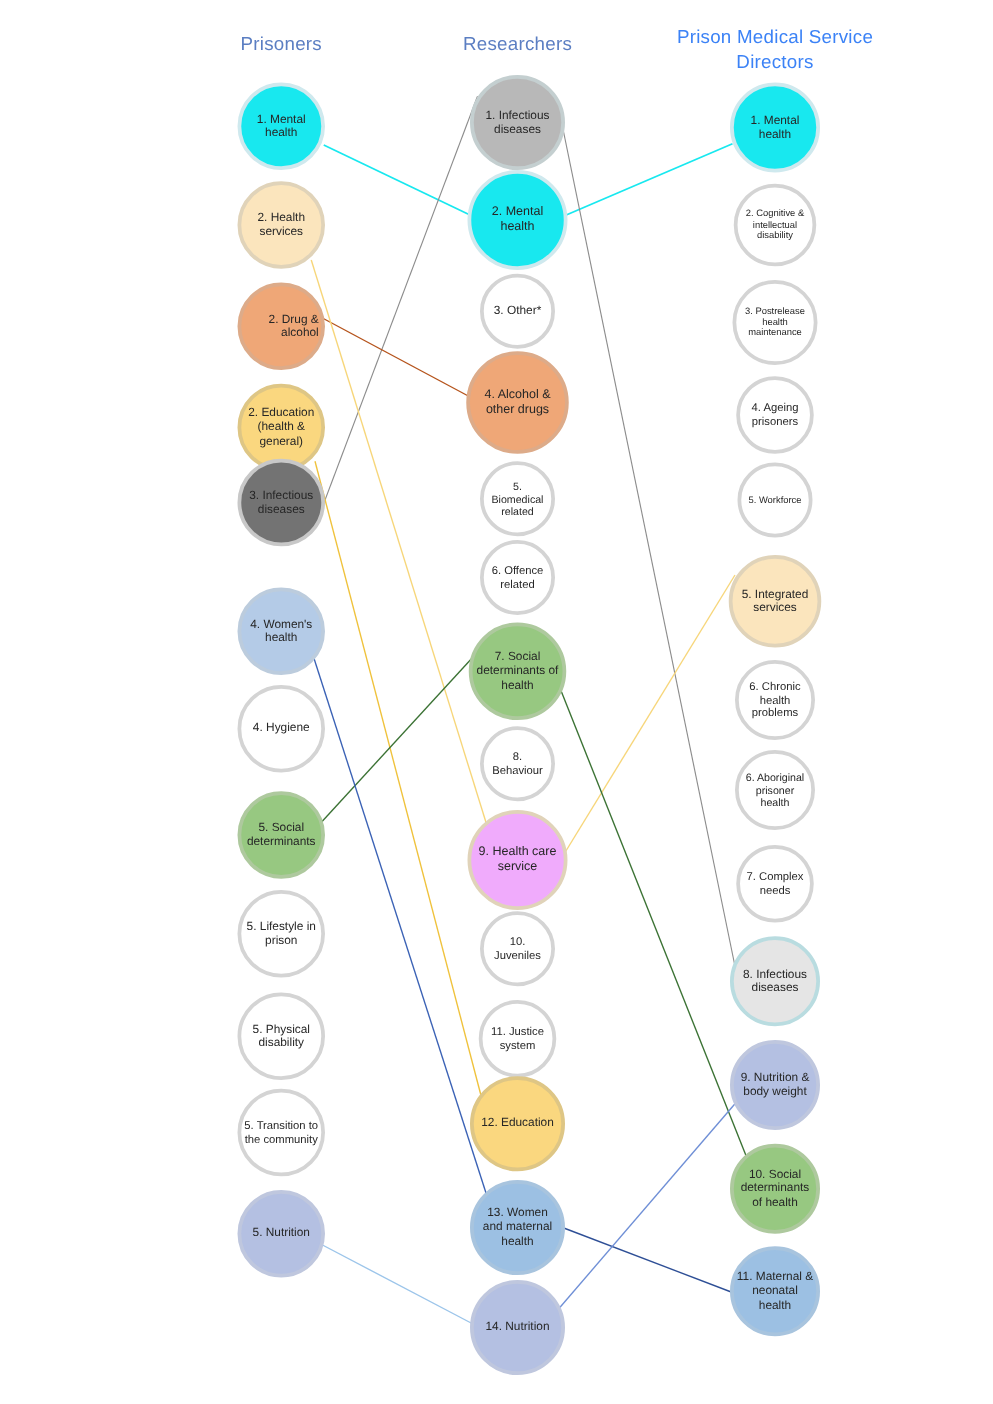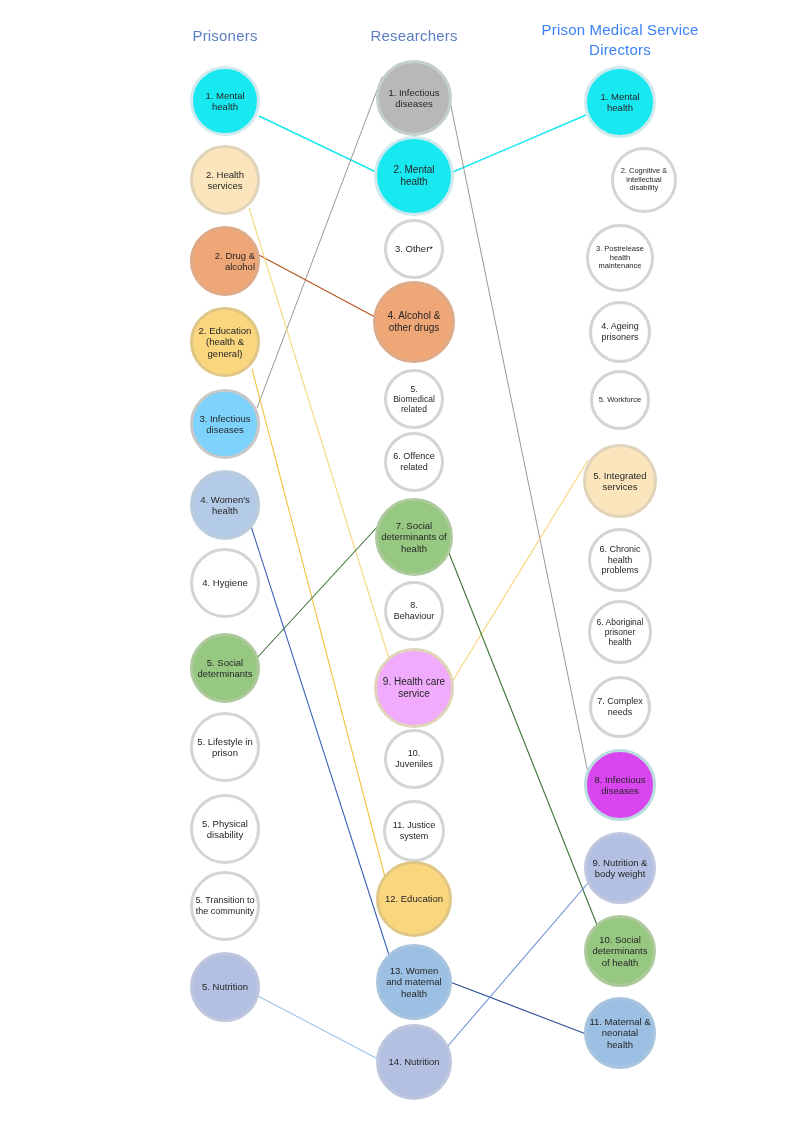--- a/index.html
+++ b/index.html
@@ -72,21 +72,21 @@
       </div>
       <div class="node" style="left: 190px; top: 145px; width: 70px; height: 70px; background: rgb(251, 229, 189); border-color: rgb(224, 211, 185); font-size: 9.5px;">
         <span>2. Health services</span>
       </div>
       <div class="node" style="left: 190px; top: 226px; width: 70px; height: 70px; background: rgb(239, 167, 119); border-color: rgb(221, 171, 137); font-size: 9.5px; text-align: right;">
         <span>2. Drug &amp; alcohol</span>
       </div>
       <div class="node" style="left: 190px; top: 307px; width: 70px; height: 70px; background: rgb(250, 215, 127); border-color: rgb(222, 198, 133); font-size: 9.5px;">
         <span>2. Education (health &amp; general)</span>
       </div>
-      <div class="node" style="left: 190px; top: 389px; width: 70px; height: 70px; background: #7dd3fc; border-color: rgb(200, 200, 200); font-size: 9.5px;">
+      <div class="node" style="left: 190px; top: 367px; width: 70px; height: 70px; background: #737373; border-color: rgb(200, 200, 200); font-size: 9.5px;">
         <span>3. Infectious diseases</span>
       </div>
       <div class="node" style="left: 190px; top: 470px; width: 70px; height: 70px; background: rgb(180, 203, 231); border-color: rgb(188, 204, 221); font-size: 9.5px;">
         <span>4. Women's health</span>
       </div>
       <div class="node" style="left: 190px; top: 548px; width: 70px; height: 70px; background: rgb(255, 255, 255); border-color: rgb(212, 212, 212); font-size: 9.5px;">
         <span>4. Hygiene</span>
       </div>
       <div class="node" style="left: 190px; top: 633px; width: 70px; height: 70px; background: rgb(151, 200, 129); border-color: rgb(174, 201, 158); font-size: 9.5px;">
         <span>5. Social determinants</span>
@@ -141,21 +141,21 @@
       </div>
       <div class="node" style="left: 376px; top: 944px; width: 76px; height: 76px; background: rgb(156, 192, 227); border-color: rgb(168, 196, 222); font-size: 9.5px;">
         <span>13. Women and maternal health</span>
       </div>
       <div class="node" style="left: 376px; top: 1024px; width: 76px; height: 76px; background: rgb(180, 192, 226); border-color: rgb(191, 199, 222); font-size: 9.5px;">
         <span>14. Nutrition</span>
       </div>
       <div class="node" style="left: 584px; top: 66px; width: 72px; height: 72px; background: rgb(24, 232, 239); border-color: rgb(207, 233, 238); font-size: 9.5px;">
         <span>1. Mental health</span>
       </div>
-      <div class="node" style="left: 611px; top: 147px; width: 66px; height: 66px; background: rgb(255, 255, 255); border-color: rgb(212, 212, 212); font-size: 7.5px;">
+      <div class="node" style="left: 587px; top: 147px; width: 66px; height: 66px; background: rgb(255, 255, 255); border-color: rgb(212, 212, 212); font-size: 7.5px;">
         <span>2. Cognitive &amp; intellectual disability</span>
       </div>
       <div class="node" style="left: 586px; top: 224px; width: 68px; height: 68px; background: rgb(255, 255, 255); border-color: rgb(212, 212, 212); font-size: 7.5px;">
         <span>3. Postrelease health maintenance</span>
       </div>
       <div class="node" style="left: 589px; top: 301px; width: 62px; height: 62px; background: rgb(255, 255, 255); border-color: rgb(212, 212, 212); font-size: 9px;">
         <span>4. Ageing prisoners</span>
       </div>
       <div class="node" style="left: 590px; top: 370px; width: 60px; height: 60px; background: rgb(255, 255, 255); border-color: rgb(212, 212, 212); font-size: 7.5px;">
         <span>5. Workforce</span>
@@ -165,21 +165,21 @@
       </div>
       <div class="node" style="left: 588px; top: 528px; width: 64px; height: 64px; background: rgb(255, 255, 255); border-color: rgb(212, 212, 212); font-size: 9px;">
         <span>6. Chronic health problems</span>
       </div>
       <div class="node" style="left: 588px; top: 600px; width: 64px; height: 64px; background: rgb(255, 255, 255); border-color: rgb(212, 212, 212); font-size: 8.5px;">
         <span>6. Aboriginal prisoner health</span>
       </div>
       <div class="node" style="left: 589px; top: 676px; width: 62px; height: 62px; background: rgb(255, 255, 255); border-color: rgb(212, 212, 212); font-size: 9px;">
         <span>7. Complex needs</span>
       </div>
-      <div class="node" style="left: 584px; top: 749px; width: 72px; height: 72px; background: #d946ef; border-color: rgb(185, 220, 224); font-size: 9.5px;">
+      <div class="node" style="left: 584px; top: 749px; width: 72px; height: 72px; background: #e5e5e5; border-color: rgb(185, 220, 224); font-size: 9.5px;">
         <span>8. Infectious diseases</span>
       </div>
       <div class="node" style="left: 584px; top: 832px; width: 72px; height: 72px; background: rgb(180, 192, 226); border-color: rgb(191, 199, 222); font-size: 9.5px;">
         <span>9. Nutrition &amp; body weight</span>
       </div>
       <div class="node" style="left: 584px; top: 915px; width: 72px; height: 72px; background: rgb(151, 200, 129); border-color: rgb(174, 201, 158); font-size: 9.5px;">
         <span>10. Social determinants of health</span>
       </div>
       <div class="node" style="left: 584px; top: 997px; width: 72px; height: 72px; background: rgb(156, 192, 227); border-color: rgb(168, 196, 222); font-size: 9.5px;">
         <span>11. Maternal &amp; neonatal health</span>

